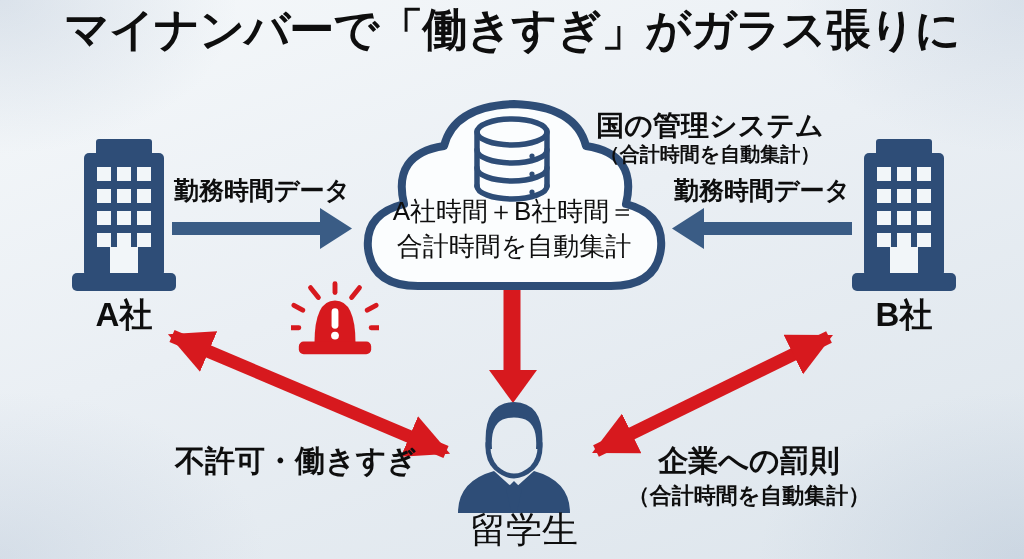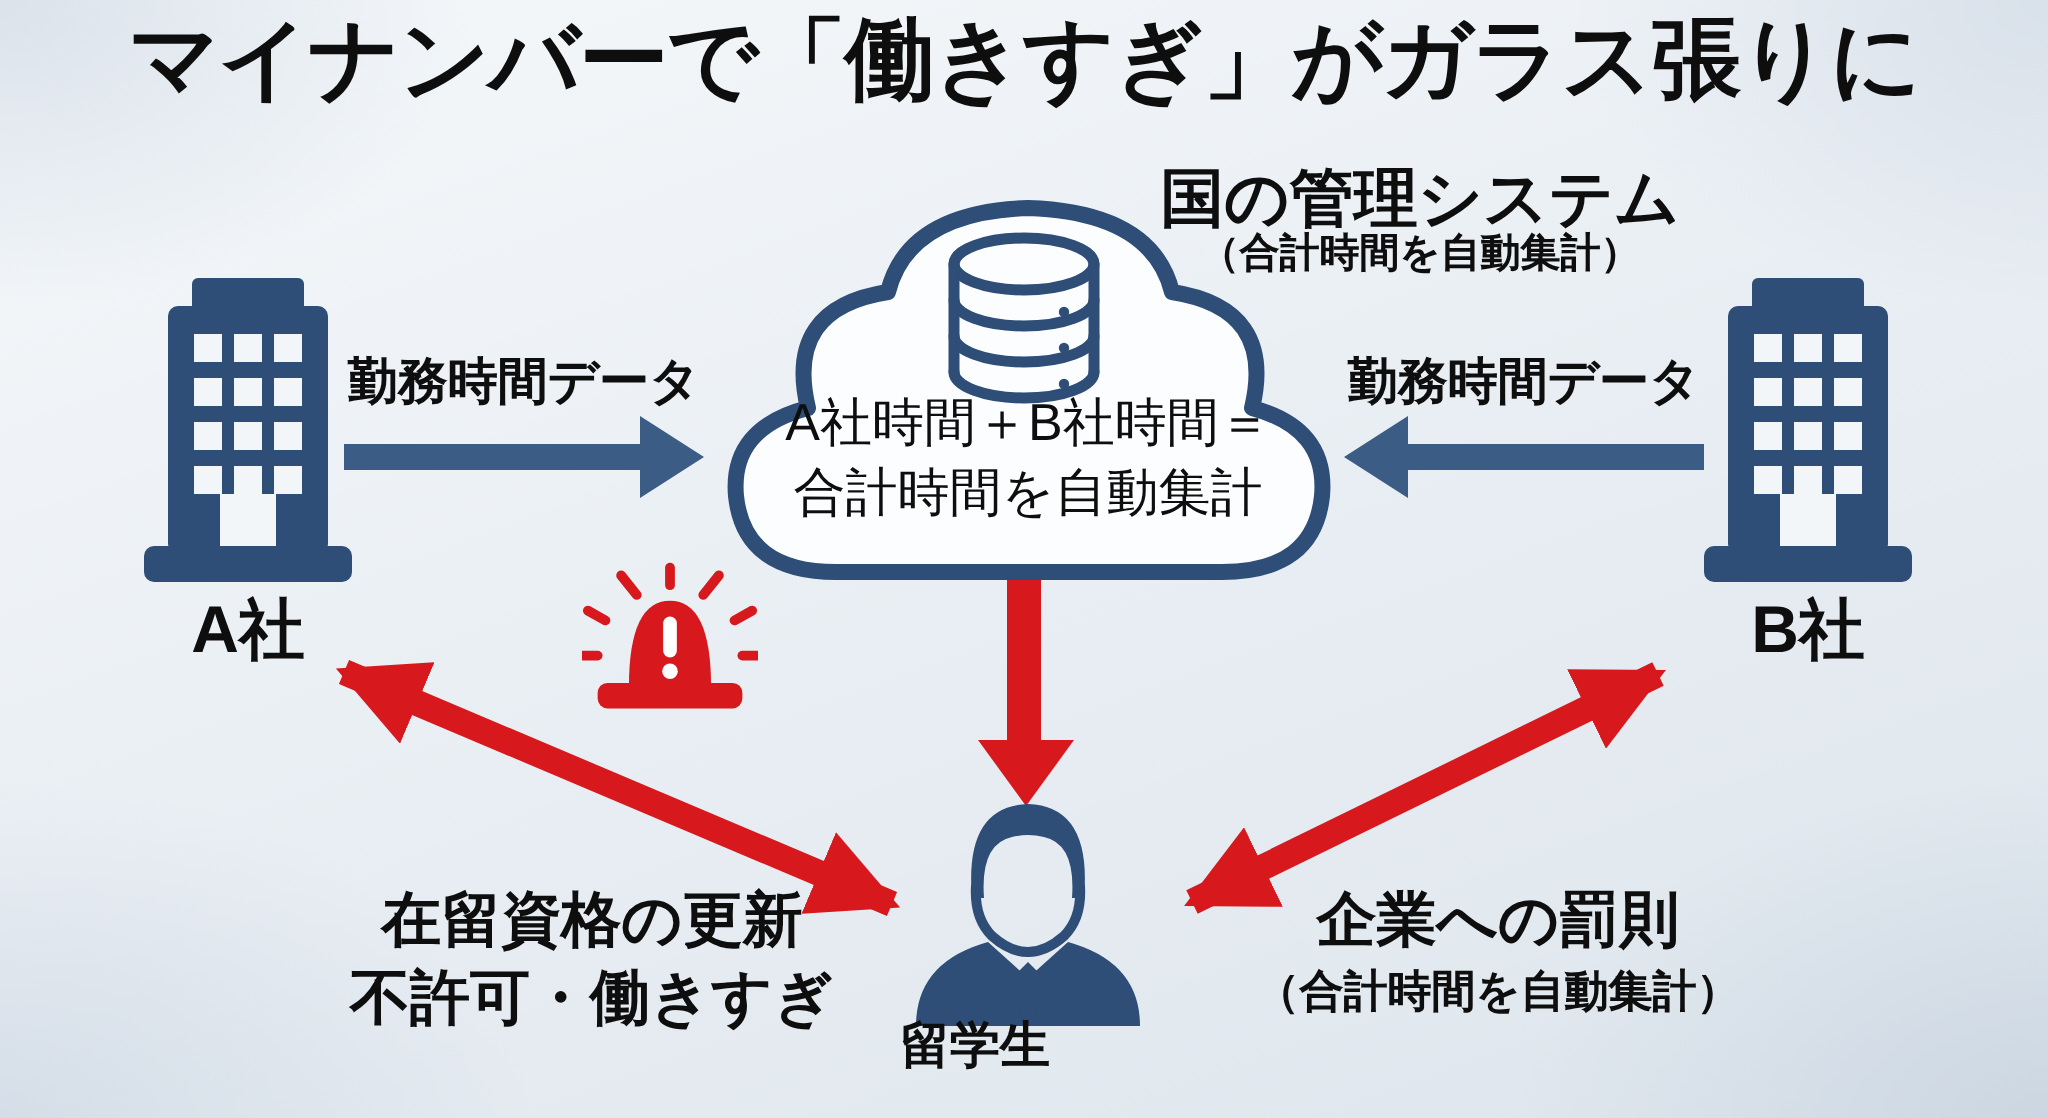--- a/index.html
+++ b/index.html
@@ -21,29 +21,29 @@
     left:0; right:0; top:6; color:var(--ink,#0e0e0e);
     font-size:45px; font-weight:900; letter-spacing:-1px; text-align:center;
     white-space:nowrap;
   }
   .navy-ic{color:var(--navy,#2e4d77);}
   .steel-ic{color:var(--steel,#3a5c85);}
   .red-ic{color:var(--red,#d7191e);}
   .co-label{width:108px; font-size:33px; font-weight:900; color:var(--ink,#0e0e0e); text-align:center;}
   .flow-label{width:200px; font-size:25px; font-weight:800; color:var(--ink,#0e0e0e); text-align:center; white-space:nowrap;}
   .sys-label{width:264px; text-align:center; color:var(--ink,#0e0e0e); font-weight:800;}
-  .sys-label .l1{display:block; font-size:32px; line-height:30px;}
+  .sys-label .l1{display:block; font-size:28px; line-height:30px;margin-top:27px;}
   .sys-label .l2{display:block; font-size:20px; line-height:26px;}
   .formula{width:288px; text-align:center; color:var(--ink,#0e0e0e); font-weight:400; font-size:26px; line-height:35px;}
   .formula span{display:block; white-space:nowrap;}
   .alert-text{
     font-size:32px; font-weight:900; color:var(--red,#d7191e);
     letter-spacing:1px; white-space:nowrap;
   }
-  .student-label{width:128px; font-size:25px; font-weight:700; color:var(--ink,#0e0e0e); text-align:left;}
+  .student-label{width:128px; font-size:36px; font-weight:400; color:var(--ink,#0e0e0e); text-align:right;}
   .conseq{text-align:center; color:var(--ink,#0e0e0e); font-weight:800;}
   .conseq .l1{display:block; font-size:30px; line-height:39px; white-space:nowrap;}
   .conseq .l2-big{display:block; font-size:30px; line-height:39px; white-space:nowrap;}
   .conseq .l2-small{display:block; font-size:22px; line-height:32px; white-space:nowrap;}
 </style>
 </head>
 <body>
 
 <div id="canvas">
 
@@ -161,21 +161,20 @@
 
   <svg class="abs navy-ic" style="left:450px;top:397px;" width="128" height="116" viewBox="0 0 128 116">
     <path d="M38,46 Q37,62 46,71 Q55,79 64,79 Q73,79 82,71 Q91,62 90,46" fill="none" stroke="currentColor" stroke-width="5" stroke-linecap="round"></path>
     <path d="M36,52 Q32,6 64,5 Q96,6 92,52 L86,52 Q88,25 72,21.5 Q64,19.5 56,21.5 Q40,25 42,52 Z" fill="currentColor"></path>
     <path d="M8,116 Q8,84 44,74 L64,92 L84,74 Q120,84 120,116 Z" fill="currentColor"></path>
     <polygon points="64,84 72,92 67,114 61,114 56,92" fill="currentColor"></polygon>
   </svg>
   <div class="abs student-label" style="left:450px;top:506px;">留学生</div>
 
   <div class="abs conseq" style="left:140px;top:441px;width:312px;">
-    <span class="l1">在留資格の更新</span>
     <span class="l2-big">不許可・働きすぎ</span>
   </div>
 
   <div class="abs conseq" style="left:598px;top:441px;width:302px;">
     <span class="l1">企業への罰則</span>
     <span class="l2-small">（合計時間を自動集計）</span>
   </div>
 
 </div>
 

